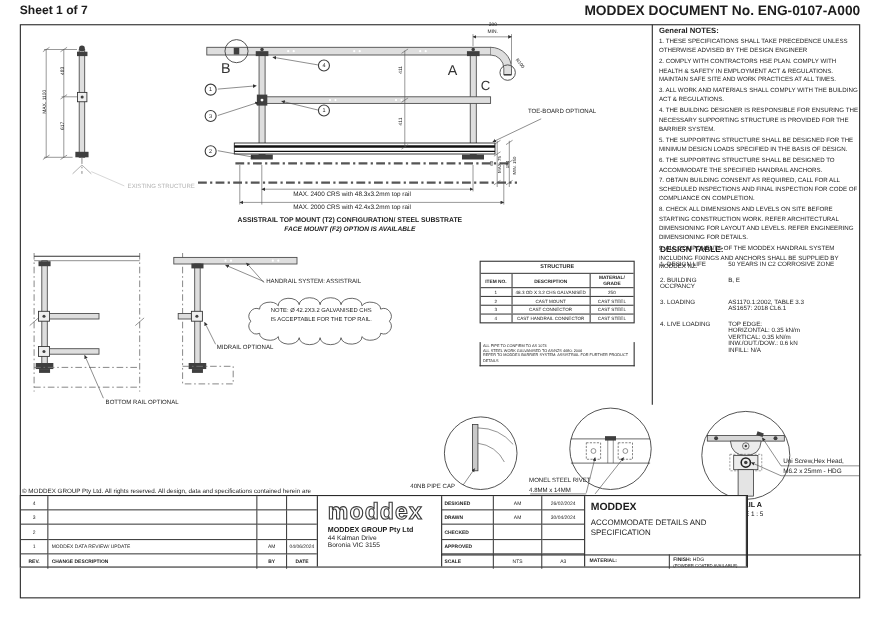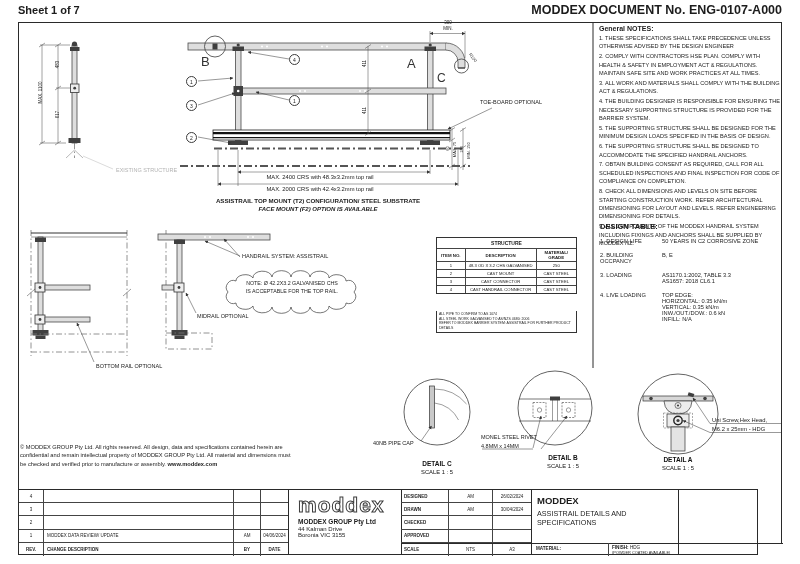--- a/index.html
+++ b/index.html
@@ -37,21 +37,21 @@
   
   .sttbl { position:absolute; border:0.9px solid #333; background:#fff; font-size:4.2px; }
   .sttbl .trow { display:flex; border-top:0.7px solid #444; }
   .sttbl .trow:first-child { border-top:none; }
   .stc { padding:1px 1px; text-align:center; border-left:0.7px solid #444; display:flex; align-items:center; justify-content:center; }
   .stc:first-child { border-left:none; }
   .st-title { font-weight:700; font-size:5px; text-align:center; padding:2px 0; }
   .st-head { font-weight:700; font-size:4.4px; }
   .stfoot { position:absolute; border:0.9px solid #333; border-top:none; background:#fff; font-size:3.5px; line-height:1.35; padding:1px 2px; color:#222; }
   
-  .tb { position:absolute; left:18px; top:489px; width:740px; height:66px; border:1.2px solid #2a2a2a; background:#fff; }
+  .tb { position:absolute; left:18px; top:450px; width:662px; height:66px; border:1.2px solid #2a2a2a; background:#fff; }
   .tbv { position:absolute; top:0; height:100%; border-left:1px solid #2a2a2a; }
   .grid-rev { position:absolute; left:0; top:0; width:269px; height:66px; display:grid; grid-template-columns:25px 190px 27px 27px; grid-auto-rows:13.2px; }
   .grid-app { position:absolute; left:382px; top:0; width:130px; height:66px; display:grid; grid-template-columns:48px 44px 38px; grid-auto-rows:13.2px; }
   .gc { border-right:0.6px solid #444; border-bottom:0.6px solid #444; font-size:4.5px; display:flex; align-items:center; justify-content:center; overflow:hidden; white-space:nowrap; }
   .gc.last-col { border-right:none; }
   .gc.last-row { border-bottom:none; }
   .gc.left { justify-content:flex-start; padding-left:3px; }
   .bold { font-weight:700; }
   .logo { font-size:21px; font-weight:700; letter-spacing:1px; color:#fff; -webkit-text-stroke:1px #3a3a3a; line-height:1; }
 </style>
@@ -419,21 +419,21 @@
       <div class="gc bold left">APPROVED</div>
       <div class="gc"></div>
       <div class="gc last-col"></div>
       <div class="gc bold left last-row">SCALE</div>
       <div class="gc last-row">NTS</div>
       <div class="gc last-col last-row">A3</div>
     </div>
 
     <div class="abs" style="left:518px;top:5px;width:135px;">
       <div style="font-size:9.5px;font-weight:700;">MODDEX</div>
-      <div style="font-size:7.2px;margin-top:3px;width:120px;line-height:1.3;">ASSISTRAIL DETAILS AND SPECIFICATIONS</div>
+      <div style="font-size:7.2px;margin-top:3px;width:120px;line-height:1.3;">ACCOMMODATE DETAILS AND SPECIFICATION</div>
     </div>
     <div class="abs" style="left:382px;top:52.8px;width:382px;border-top:0.8px solid #2a2a2a;height:0;"></div>
     <div class="abs" style="left:589px;top:52.8px;height:13.2px;border-left:0.6px solid #444;"></div>
     <div class="abs" style="left:517px;top:56px;font-size:4.6px;font-weight:700;">MATERIAL:</div>
     <div class="abs" style="left:593px;top:55px;font-size:4.6px;">
       <span class="bold">FINISH:</span>
       <span>HDG</span>
       <div style="font-size:3.9px;">(POWDER COATED AVAILABLE)</div>
     </div>
 

